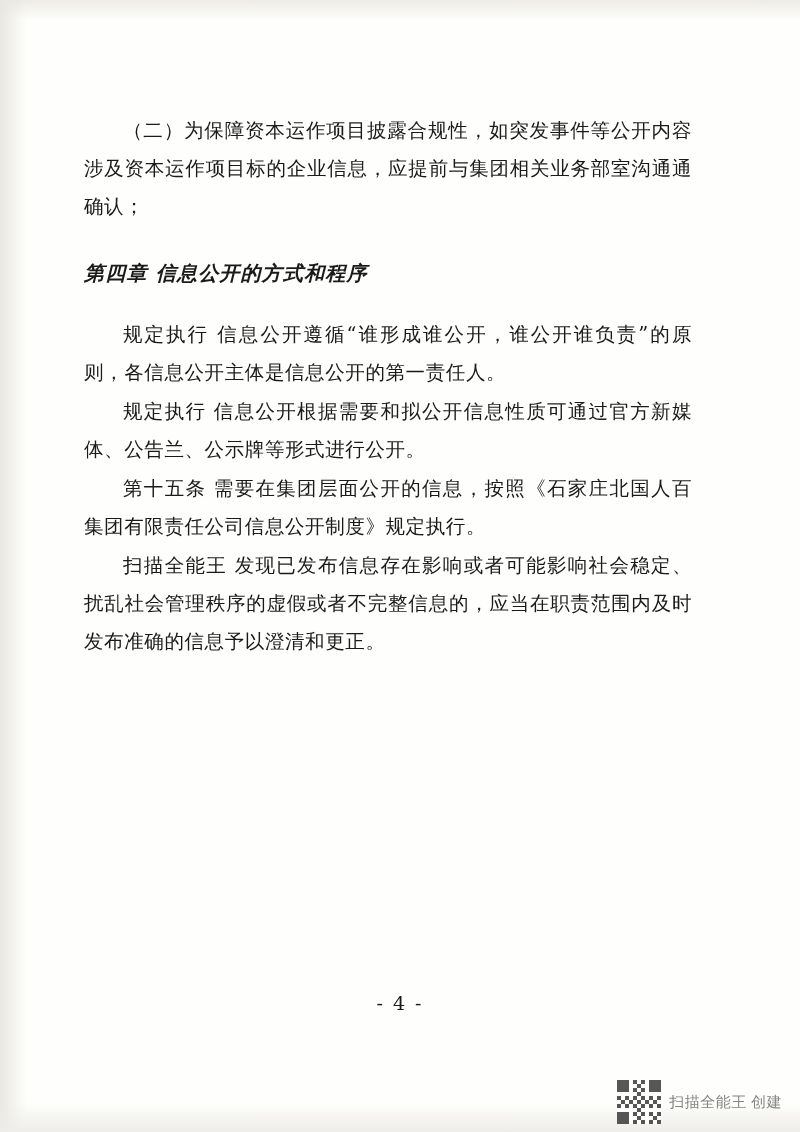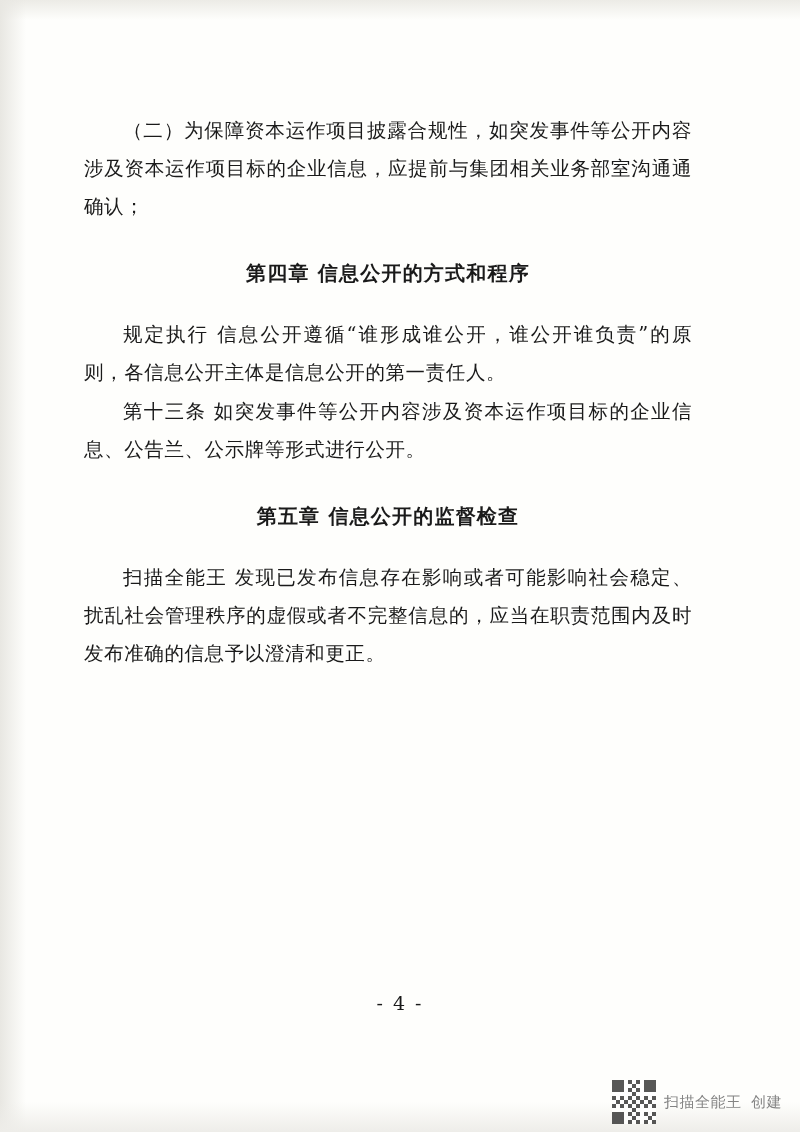--- a/index.html
+++ b/index.html
@@ -52,24 +52,25 @@
     line-height: 38px;
     text-align: justify;
     text-justify: inter-ideograph;
     text-indent: 2em;
     letter-spacing: 0.6px;
   }
   h2.chapter {
     margin: 30px 0 26px 0;
     font-size: 20px;
     line-height: 34px;
-    text-align: center;
+    text-align: left;
     font-weight: bold;
     letter-spacing: 1.2px;
     font-family: "DejaVu Sans", "Liberation Sans", sans-serif;
+    font-style: italic;
   }
   .page-number {
     position: absolute;
     left: 0;
     right: 0;
     top: 992px;
     text-align: center;
     font-size: 19px;
     letter-spacing: 2px;
   }
@@ -86,43 +87,43 @@
     width: 44px;
     height: 44px;
     background-color: #fff;
     position: relative;
     display: block;
   }
   .qr svg { display: block; }
   .watermark-text {
     font-size: 15px;
     color: #6f6f6f;
-    font-family: Liberation Mono, monospace;
+    font-family: Liberation Serif, serif;
     letter-spacing: 0.5px;
     white-space: nowrap;
   }
 </style>
 </head>
 <body>
 
 <div class="page">
   <div class="scan-edge-top"></div>
   <div class="scan-edge-left"></div>
   <div class="scan-edge-bottom"></div>
 
   <div class="content">
 
     <p class="body-par">（二）为保障资本运作项目披露合规性，如突发事件等公开内容涉及资本运作项目标的企业信息，应提前与集团相关业务部室沟通通确认；</p>
 
     <h2 class="chapter">第四章  信息公开的方式和程序</h2>
 
     <p class="body-par">规定执行  信息公开遵循“谁形成谁公开，谁公开谁负责”的原则，各信息公开主体是信息公开的第一责任人。</p>
-    <p class="body-par">第十三条  如突发事件等公开内容涉及资本运作项目标的企业信息、公告兰、公示牌等形式进行公开。</p>
+    <p class="body-par">规定执行  信息公开根据需要和拟公开信息性质可通过官方新媒体、公告兰、公示牌等形式进行公开。</p>
+    <p class="body-par">第十五条  需要在集团层面公开的信息，按照《石家庄北国人百集团有限责任公司信息公开制度》规定执行。</p>
 
-    <h2 class="chapter">第五章  信息公开的监督检查</h2>
 
     <p class="body-par">扫描全能王  发现已发布信息存在影响或者可能影响社会稳定、扰乱社会管理秩序的虚假或者不完整信息的，应当在职责范围内及时发布准确的信息予以澄清和更正。</p>
 
   </div>
 
   <div class="page-number">- 4 -</div>
 
   <div class="watermark">
     <span class="qr">
       <svg width="44" height="44" viewBox="0 0 11 11" shape-rendering="crispEdges">

